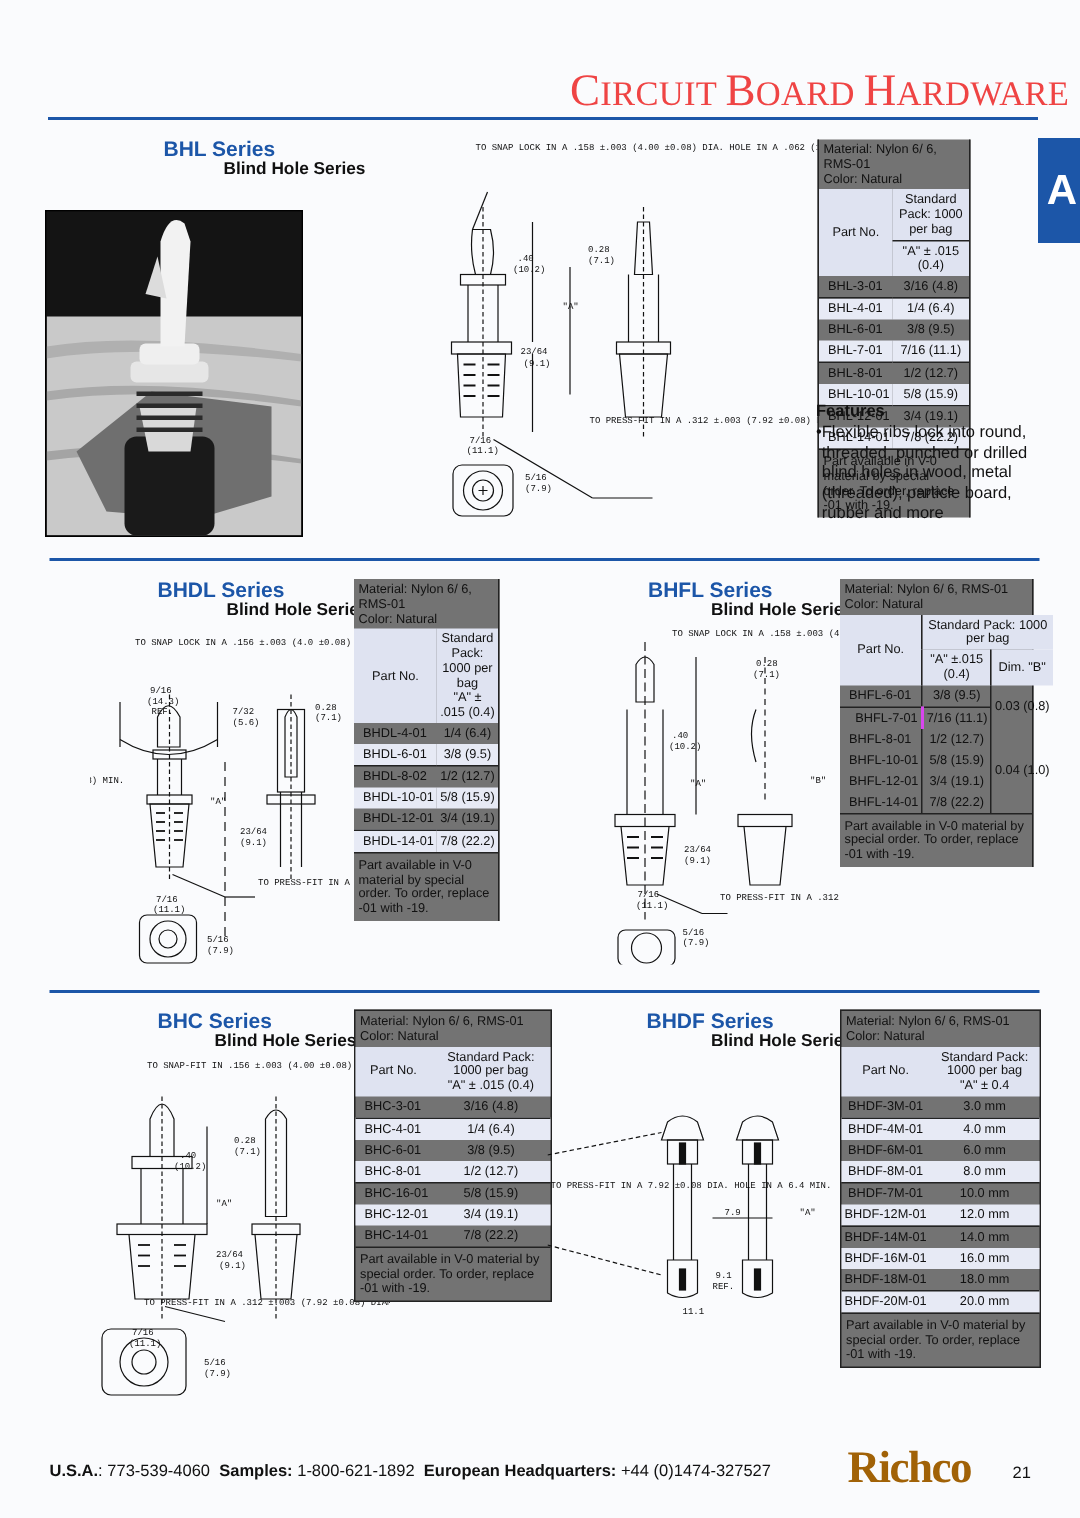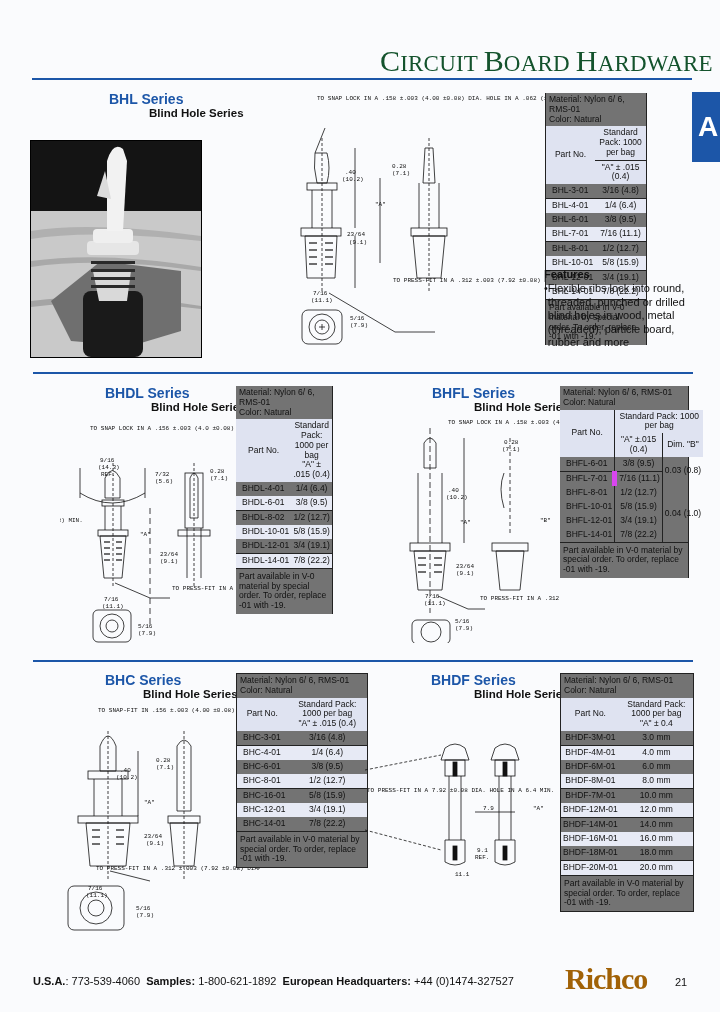--- a/index.html
+++ b/index.html
@@ -1,18 +1,18 @@
 <!DOCTYPE html>
 <html><head>
 <meta charset="utf-8">
 <style>
   html,body{margin:0;padding:0;}
   body{width:720px;height:1012px;background:#fafbfd;position:relative;overflow:hidden;font-family:"Liberation Sans",sans-serif;color:#111;}
   .abs{position:absolute;}
-  .title{left:380px;top:44px;font-family:"Liberation Serif",serif;color:#14532d;font-size:30px;letter-spacing:0.2px;white-space:nowrap;}
+  .title{left:380px;top:44px;font-family:"Liberation Serif",serif;color:#ef4444;font-size:30px;letter-spacing:0.2px;white-space:nowrap;}
   .title .sc{font-size:23px;}
   .title-rule{left:32px;top:78px;width:660px;height:2px;background:#1c56a8;}
   .tab-a{left:692px;top:92px;width:28px;height:70px;background:#1c56a8;color:#fff;font-size:28px;font-weight:bold;display:flex;align-items:center;justify-content:center;padding-left:4px;box-sizing:border-box;}
   .sec-rule{height:2px;background:#1c56a8;}
   .series-title{color:#1c56a8;font-size:14px;font-weight:bold;white-space:nowrap;}
   .series-sub{font-size:11.5px;font-weight:bold;white-space:nowrap;padding-left:48px;}
   
   .spec{font-size:8.5px;line-height:1.15;border-left:1px solid #222;border-right:1px solid #222;background:#737373;}
   .spec .mat{padding:2px 3px;}
   .spec table{border-collapse:collapse;width:100%;}
@@ -350,21 +350,21 @@
     <tr>
           <th style="border-right:1px solid #222;">"A" ±.015 (0.4)</th>
           <th>Dim. "B"</th>
         </tr>
     <tr>
           <td class="pn" style="border-right:1px solid #222;">BHFL-6-01</td>
           <td style="border-right:1px solid #222;">3/8 (9.5)</td>
           <td rowspan="2">0.03 (0.8)</td>
         </tr>
     <tr class="sep">
-          <td class="pn" style="border-right:5px solid #d946ef;">BHFL-7-01</td>
+          <td class="pn" style="border-right:2px solid #d946ef;text-align:right;">BHFL-7-01</td>
           <td style="border-right:1px solid #222;">7/16 (11.1)</td>
         </tr>
     <tr>
           <td class="pn" style="border-right:1px solid #222;">BHFL-8-01</td>
           <td style="border-right:1px solid #222;">1/2 (12.7)</td>
           <td rowspan="4">0.04 (1.0)</td>
         </tr>
     <tr>
           <td class="pn" style="border-right:1px solid #222;">BHFL-10-01</td>
           <td style="border-right:1px solid #222;">5/8 (15.9)</td>

